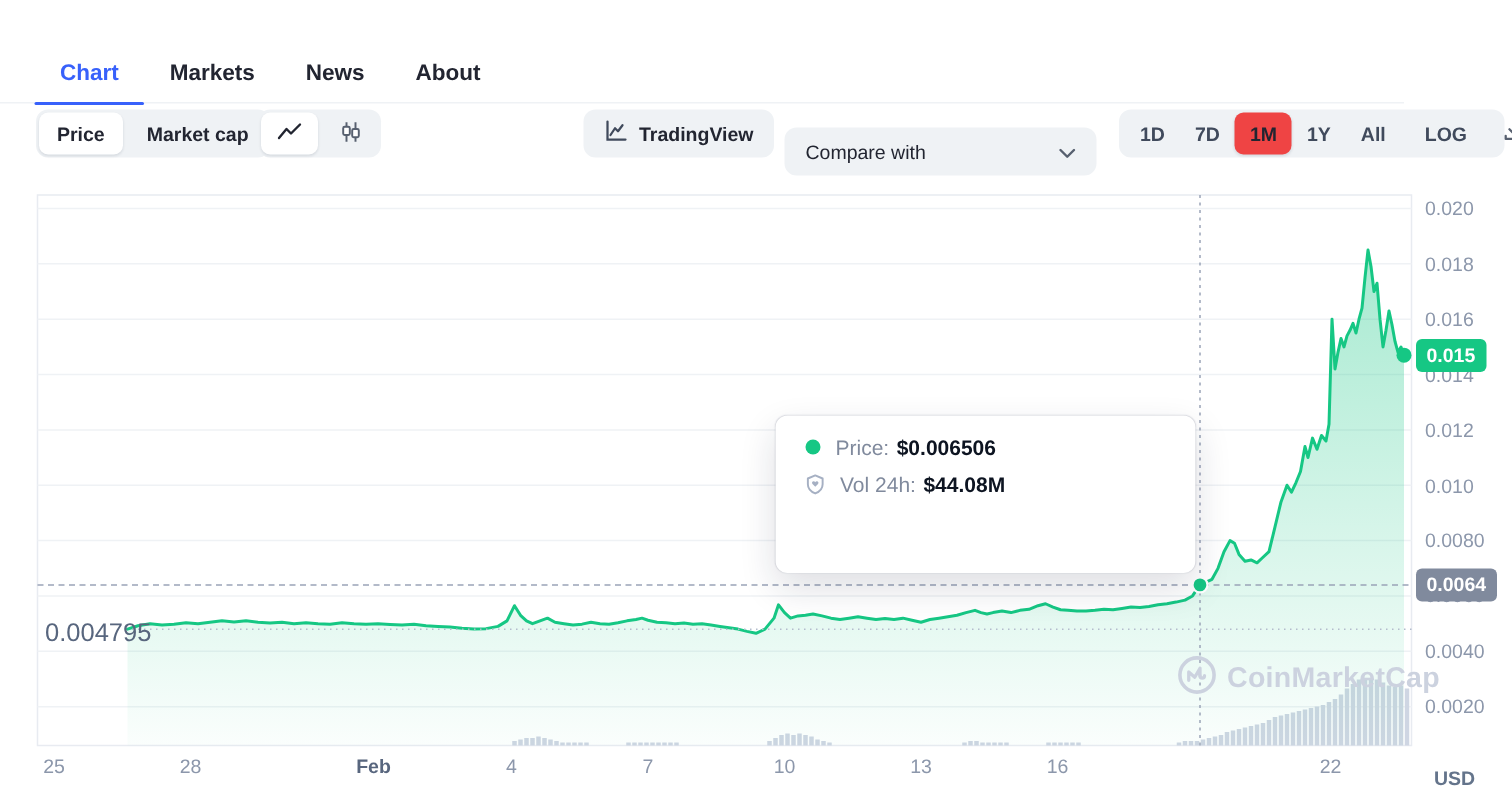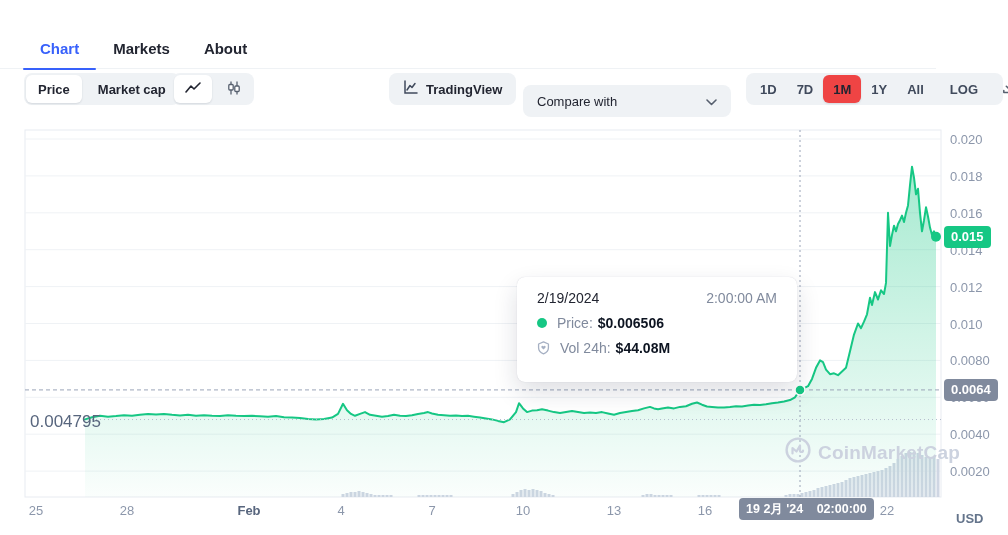--- a/index.html
+++ b/index.html
@@ -57,20 +57,21 @@
                color:#ccd2df; font-size:19px; font-weight:700; letter-spacing:.2px; pointer-events:none; }
 </style>
 </head>
 <body>
 
 <div id="frame">
 
   <div class="tabbar">
     <div class="tab active">Chart</div>
     <div class="tab">Markets</div>
+    <div class="tab">News</div>
     <div class="tab">About</div>
   </div>
 
   <div class="toolbar">
     <div class="pill" style="left:24px;">
       <div class="seg sel">Price</div>
       <div class="seg">Market cap</div>
     </div>
 
     <div class="pill" style="left:172px;">
@@ -288,30 +289,22 @@
       <div class="xlabel" style="left: 614px;">13</div>
       <div class="xlabel" style="left: 705px;">16</div>
       <div class="xlabel" style="left: 887px;">22</div>
     </div>
 
   <div class="open-label">0.004795</div>
   <div class="usd-label">USD</div>
 
   <div class="badge" id="badge-current" style="background: rgb(22, 199, 132); left: 944px; top: 225.785px;">0.015</div>
   <div class="badge" id="badge-cross" style="background: rgb(128, 138, 157); left: 944px; top: 378.92px;">0.0064</div>
-  <div class="badge" id="badge-xdate" style="background: rgb(128, 138, 157); top: 498px; font-size: 12.5px; left: 739px;">
-    <span>19 2月 '24</span>
-    <span style="display:inline-block;width:10px;"></span><span>02:00:00</span>
-  </div>
 
   <div class="tooltip">
-    <div class="tt-row">
-      <span class="tt-date">2/19/2024</span>
-      <span class="tt-time">2:00:00 AM</span>
-    </div>
     <div class="tt-row">
       <span class="tt-dot"></span>
       <span class="tt-lab">Price:</span>
       <span class="tt-val">$0.006506</span>
     </div>
     <div class="tt-row">
       <span style="display:flex;">
         <svg width="13" height="14" viewBox="0 0 14 15">
           <path d="M7 1 L12.3 3.2 V7.3 C12.3 10.4 10 12.7 7 13.9 C4 12.7 1.7 10.4 1.7 7.3 V3.2 Z" fill="none" stroke="#a6b0c3" stroke-width="1.4" stroke-linejoin="round"></path>
           <path d="M7 9.2 L5 7.1 C4.3 6.4 4.8 5.2 5.8 5.2 C6.4 5.2 6.8 5.5 7 5.9 C7.2 5.5 7.6 5.2 8.2 5.2 C9.2 5.2 9.7 6.4 9 7.1 Z" fill="#a6b0c3"></path>

